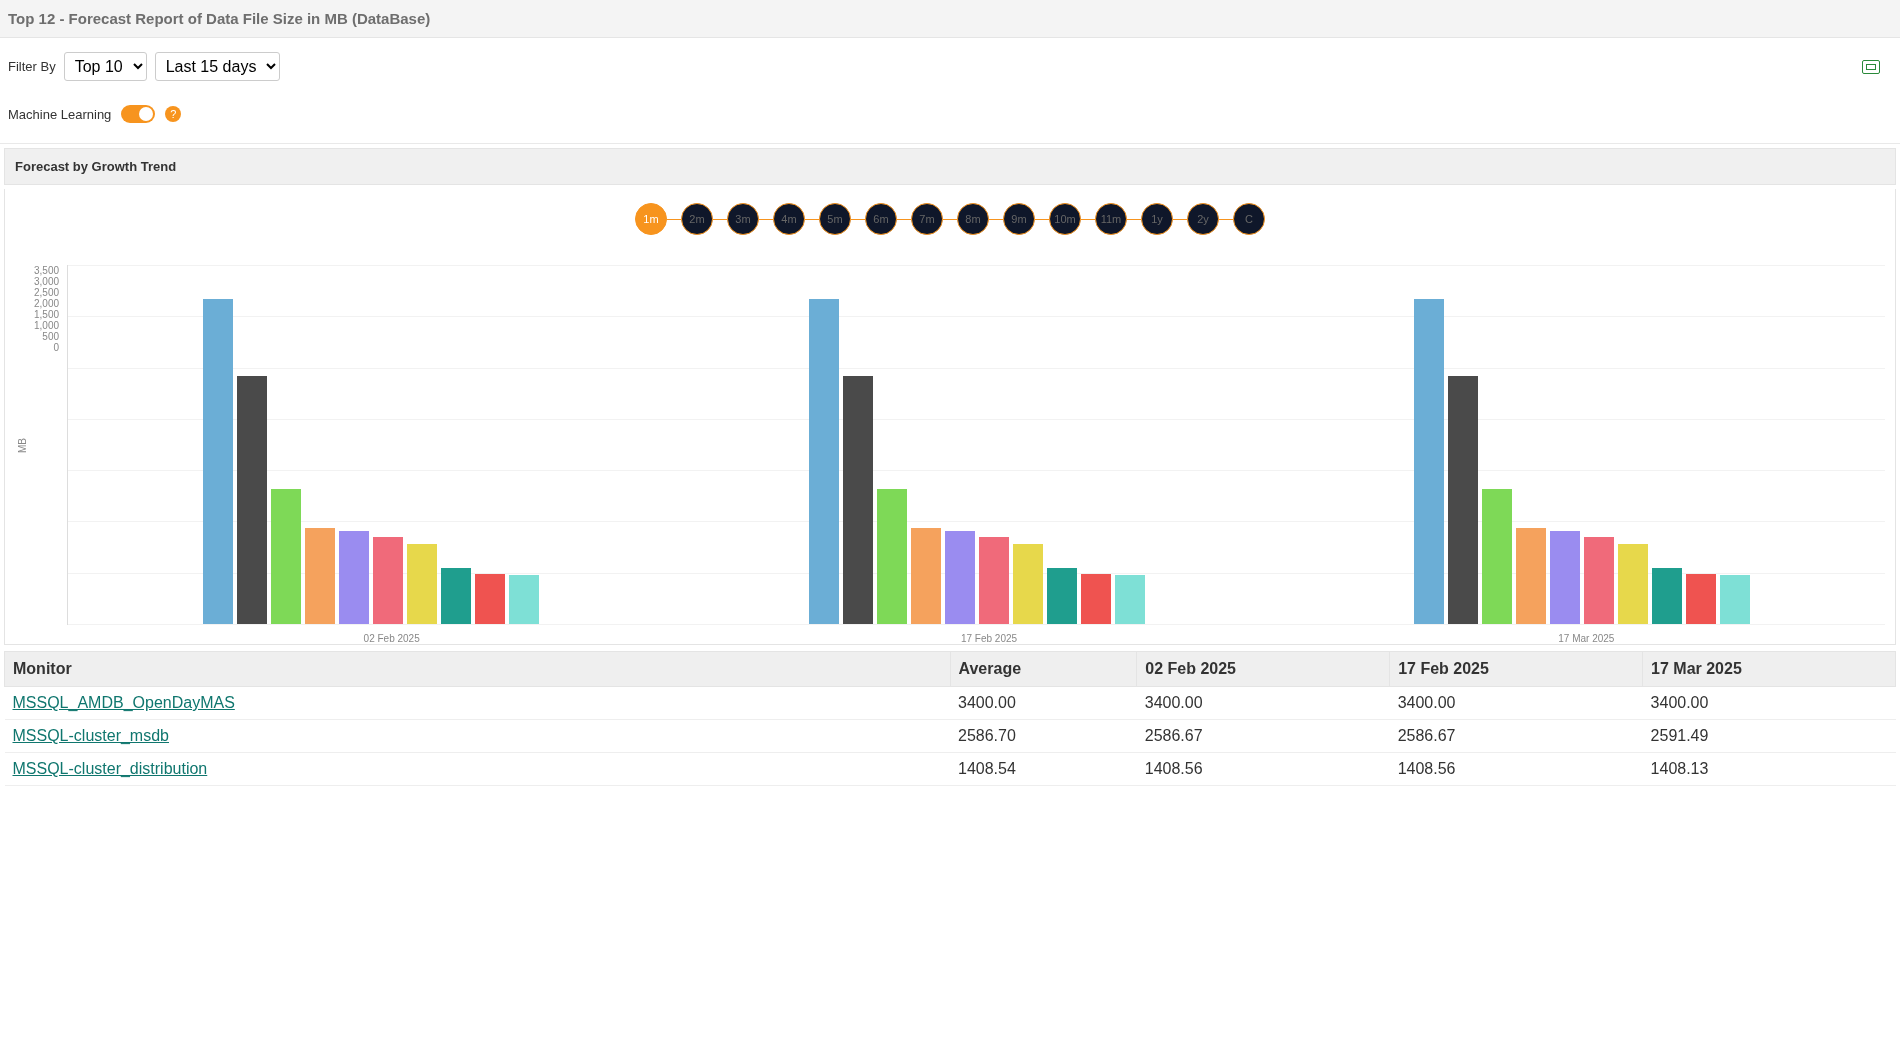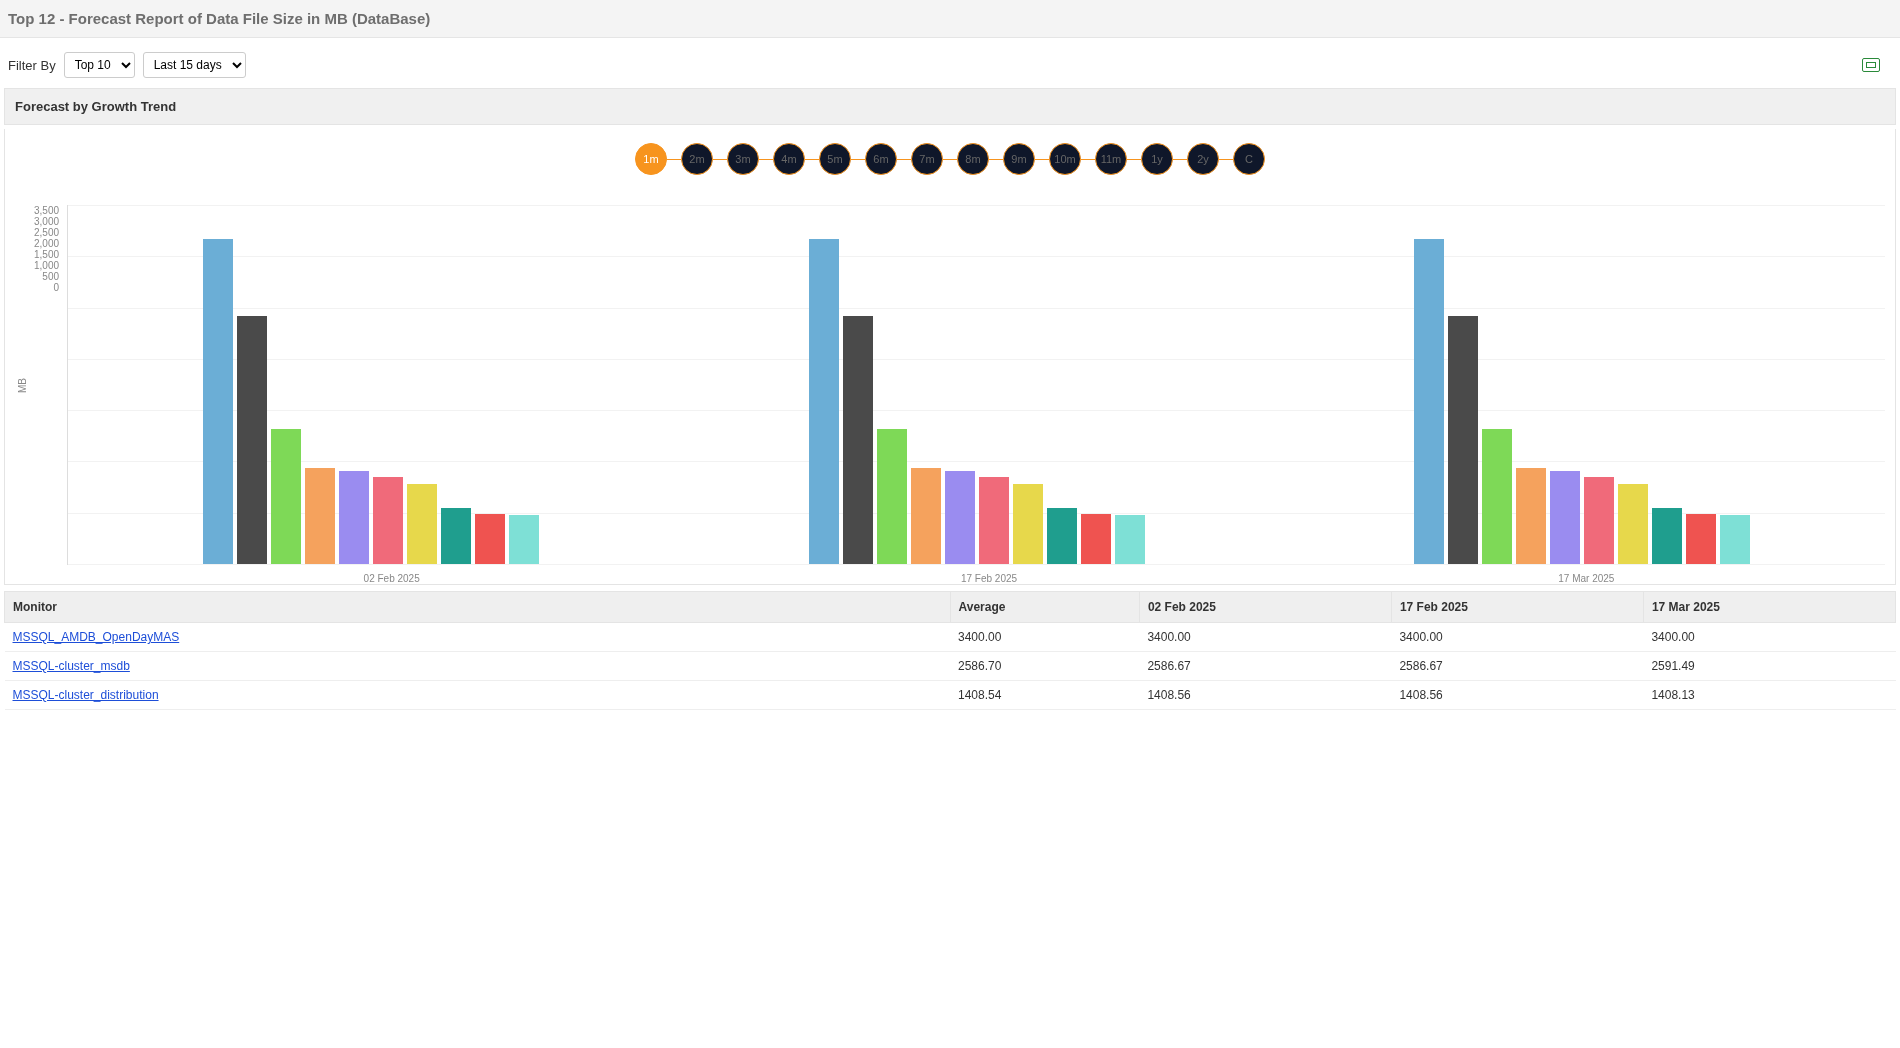--- a/index.html
+++ b/index.html
@@ -2,21 +2,21 @@
 <html><head>
 <meta charset="utf-8">
 <style>
   * { box-sizing: border-box; margin: 0; padding: 0; }
   body { font-family: Arial, Helvetica, sans-serif; font-size: 13px; color: #333; background: #fff; }
   .scroll-wrap { width: 100%; height: 100vh; overflow-y: scroll; }
   .page { width: 100%; }
   .title-bar { background: #f4f4f4; border-bottom: 1px solid #e5e5e5; padding: 10px 8px; font-size: 15px; font-weight: bold; color: #6e6e6e; }
   .filter-row { display: flex; align-items: center; padding: 14px 8px 6px; gap: 8px; position: relative; }
   .filter-row .spacer { flex: 1; }
-  .filter-row select { font-size: 12px; padding: 4px 6px; border: 1px solid #ccc; border-radius: 3px; background: #fff; }
+  .filter-row select { font-size: 16px; padding: 4px 6px; border: 1px solid #ccc; border-radius: 3px; background: #fff; }
   .export-icon { width: 18px; height: 14px; border: 1px solid #2a8a3a; border-radius: 2px; position: relative; display:inline-block; margin-right:12px; }
   .export-icon::after { content:""; position:absolute; left:3px; right:3px; top:3px; bottom:3px; border:1px solid #2a8a3a; }
   .ml-row { display:flex; align-items:center; gap:10px; padding: 18px 8px 20px; border-bottom:1px solid #e9e9e9; }
   .toggle { width: 34px; height: 18px; background:#f7941e; border-radius: 9px; position: relative; cursor: pointer; }
   .toggle::after { content:""; position:absolute; right:2px; top:2px; width:14px; height:14px; background:#fff; border-radius:50%; }
   .help-icon { width:16px; height:16px; border-radius:50%; background:#f7941e; color:#fff; font-size:11px; display:flex; align-items:center; justify-content:center; cursor:pointer; }
   .section-header { background:#f0f0f0; border:1px solid #e4e4e4; padding:10px 10px; font-weight:bold; font-size:13px; margin:4px; }
   .chart-panel { margin:0 4px 4px; border:1px solid #e4e4e4; border-top:none; padding: 14px 10px 0; }
   .period-row { display:flex; align-items:center; justify-content:center; gap:0; margin-bottom: 30px; }
   .period-btn { width:32px; height:32px; border:1.5px solid #f7941e; border-radius:50%; background:#0f172a; color:#666; font-size:11px; display:flex; align-items:center; justify-content:center; cursor:pointer; }
@@ -26,24 +26,24 @@
   .yaxis-label { writing-mode: vertical-rl; transform: rotate(180deg); font-size:10px; color:#888; align-self:center; padding:0 2px 0 6px; }
   .y-ticks { display:flex; flex-direction:column; justify-content:flex-start; height:360px; font-size:10px; color:#888; text-align:right; padding-right:8px; }
   .plot { flex:1; position:relative; height:360px; border-left:1px solid #ddd; border-bottom:1px solid #ddd; }
   .gridlines { position:absolute; inset:0; }
   .grid { position:absolute; left:0; right:0; border-top:1px solid #f2f2f2; }
   .groups { position:absolute; left:0; right:0; bottom:0; top:0; display:flex; }
   .group { flex:1; display:flex; align-items:flex-end; justify-content:center; gap:4px; padding:0 30px; }
   .bar { width:30px; }
   .x-ticks { display:flex; margin-left: 78px; }
   .x-tick { flex:1; text-align:center; font-size:10px; color:#888; padding-top:8px; }
-  .data-table { width:calc(100% - 8px); margin:6px 4px; border-collapse:collapse; font-size:12px; }
+  .data-table { width:calc(100% - 8px); margin:6px 4px; border-collapse:collapse; font-size:16px; }
   .data-table th { background:#efefef; text-align:left; padding:8px 8px; font-weight:bold; border:1px solid #e4e4e4; }
   .data-table td { padding:7px 8px; border-bottom:1px solid #eee; }
-  .data-table td a { color:#1d4ed8; text-decoration:underline; }
+  .data-table td a { color:#0f766e; text-decoration:underline; }
   .col-monitor { width:50%; }
 </style>
 </head>
 <body>
 
 <div class="scroll-wrap">
 <div class="page">
 
   <div class="title-bar">Top 12 - Forecast Report of Data File Size in MB (DataBase)</div>
 
@@ -52,20 +52,25 @@
     <select>
       <option>Top 10</option>
     </select>
     <select>
       <option>Last 15 days</option>
     </select>
     <div class="spacer"></div>
     <span class="export-icon"></span>
   </div>
 
+  <div class="ml-row">
+    <span>Machine Learning</span>
+    <span class="toggle"></span>
+    <span class="help-icon">?</span>
+  </div>
 
   <div class="section-header">Forecast by Growth Trend</div>
 
   <div class="chart-panel">
     <div class="period-row" id="period-row">
           <div class="period-btn active">1m</div>
           <div class="period-sep"></div>
           <div class="period-btn">2m</div>
           <div class="period-sep"></div>
           <div class="period-btn">3m</div>

